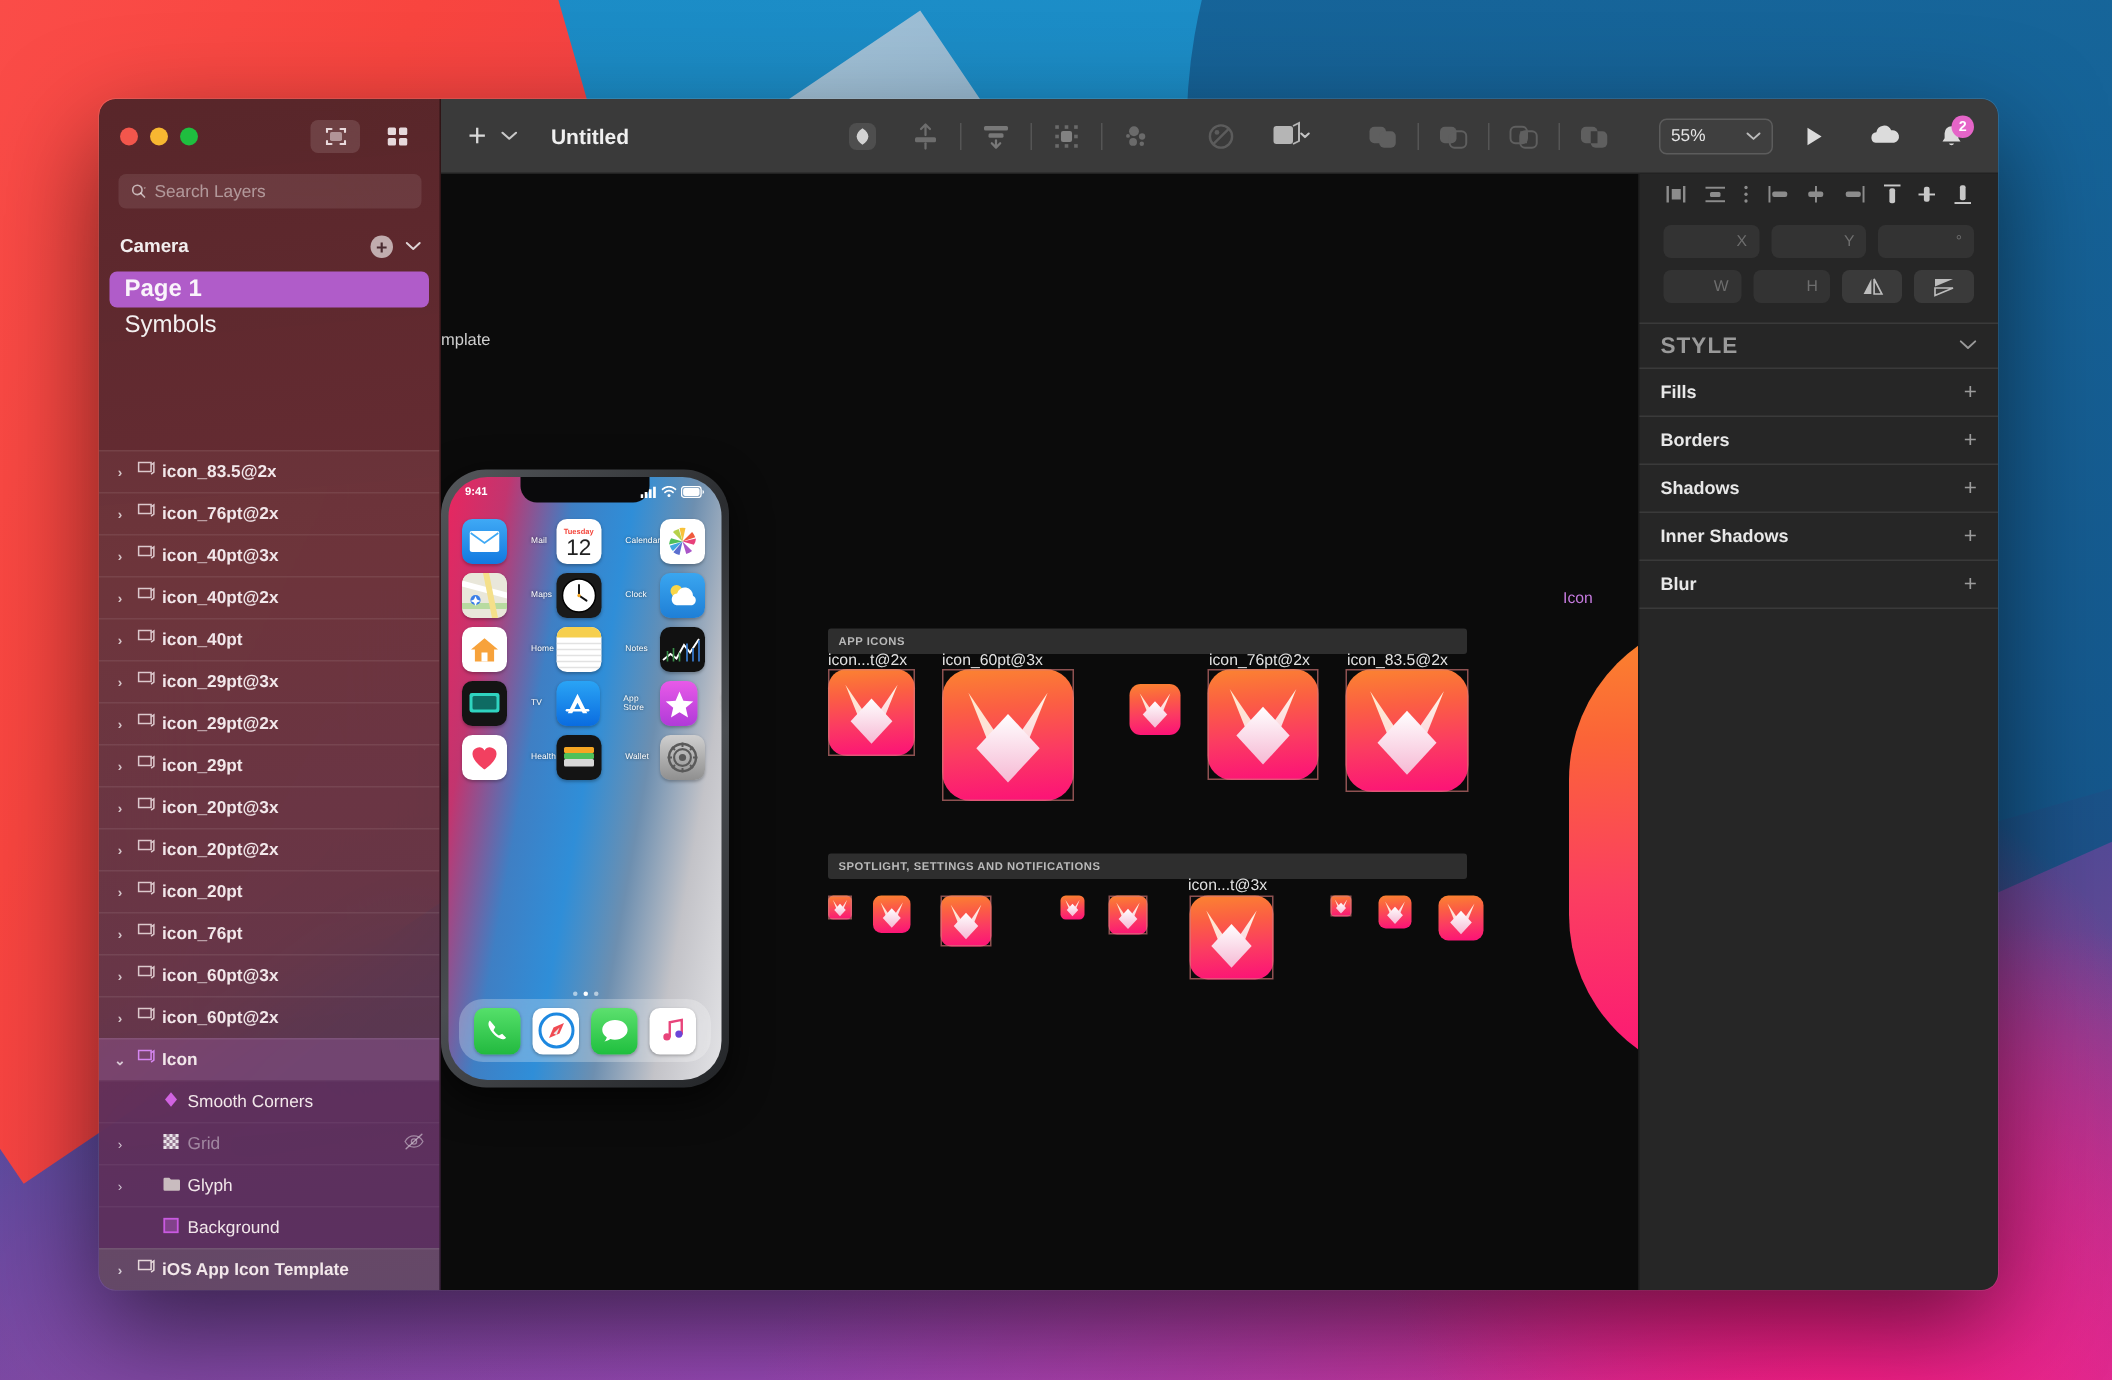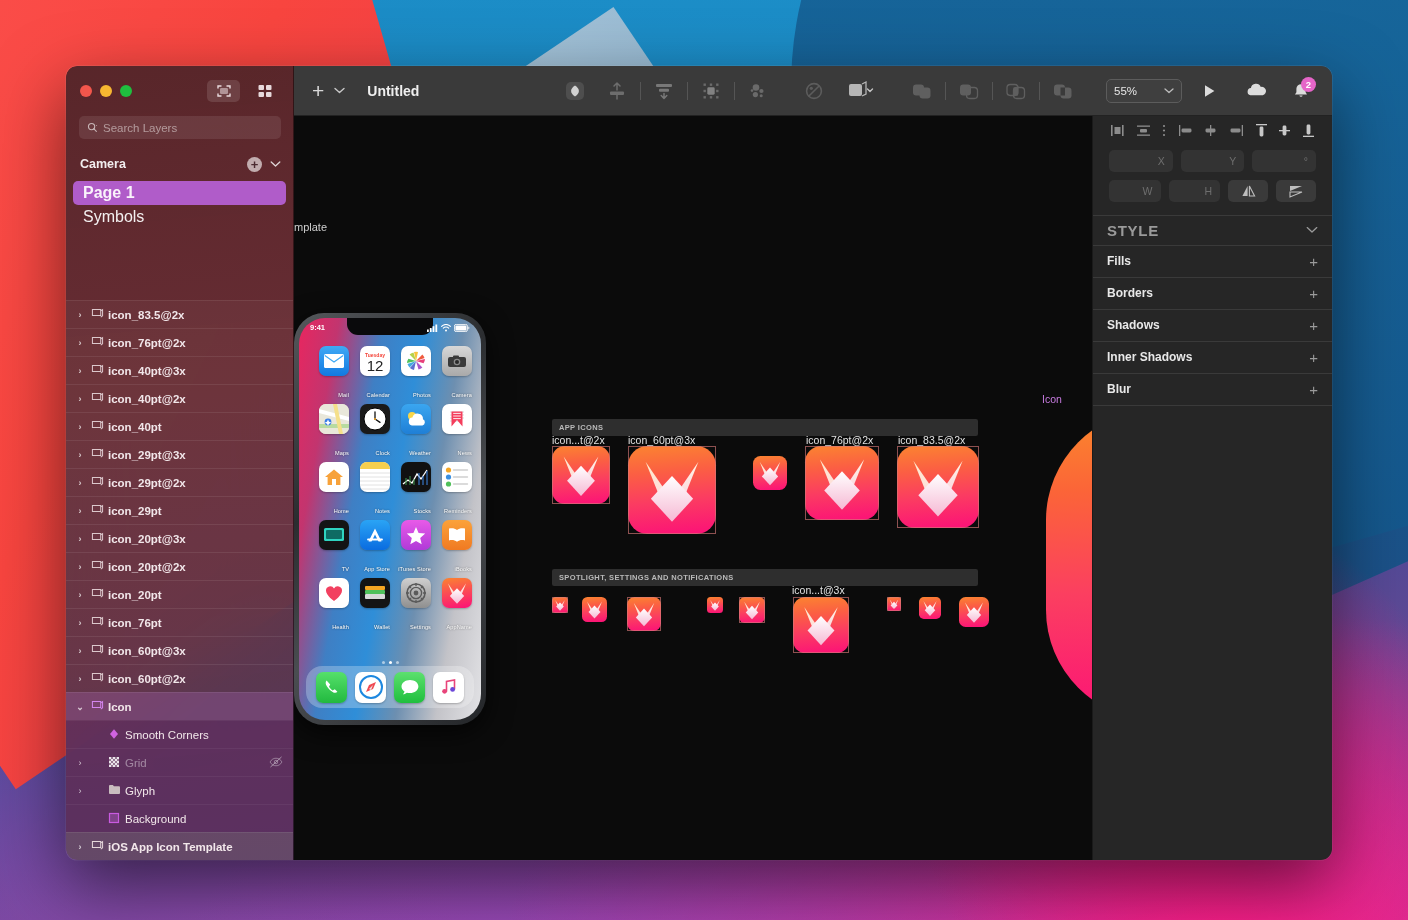--- a/index.html
+++ b/index.html
@@ -174,21 +174,21 @@
   .status-bar {
     position: absolute; top: 3px; left: 0; right: 0; height: 13px;
     display: flex; align-items: center; justify-content: space-between;
     padding: 0 11px; font-size: 7.5px; color: #fff; font-weight: 700; z-index: 6;
   }
   .status-right { display: flex; align-items: center; gap: 3px; }
   .grid-apps {
     position: absolute; top: 28px; left: 0; right: 0;
     display: grid; grid-template-columns: repeat(4, 1fr); row-gap: 6px; padding: 0 9px;
   }
-  .app { display: flex; flex-direction: column; align-items: flex-end; gap: 16px; }
+  .app { display: flex; flex-direction: row; align-items: center; gap: 16px; }
   .app-ic { width: 30px; height: 30px; border-radius: 7px; position: relative; overflow: hidden;
             box-shadow: 0 1px 2px rgba(0,0,0,.25); display:flex; align-items:center; justify-content:center; }
   .app-nm { font-size: 5.6px; color: #fff; text-shadow: 0 0 2px rgba(0,0,0,.55); letter-spacing: .1px; }
   .dots { position: absolute; bottom: 56px; left: 0; right: 0; display: flex; justify-content: center; gap: 4px; }
   .dot { width: 3px; height: 3px; border-radius: 50%; background: rgba(255,255,255,.55); }
   .dot.on { background: #fff; }
   .dock {
     position: absolute; left: 7px; right: 7px; bottom: 12px; height: 42px;
     background: rgba(255,255,255,.26); border-radius: 16px;
     display: flex; align-items: center; justify-content: space-around; padding: 0 6px;

